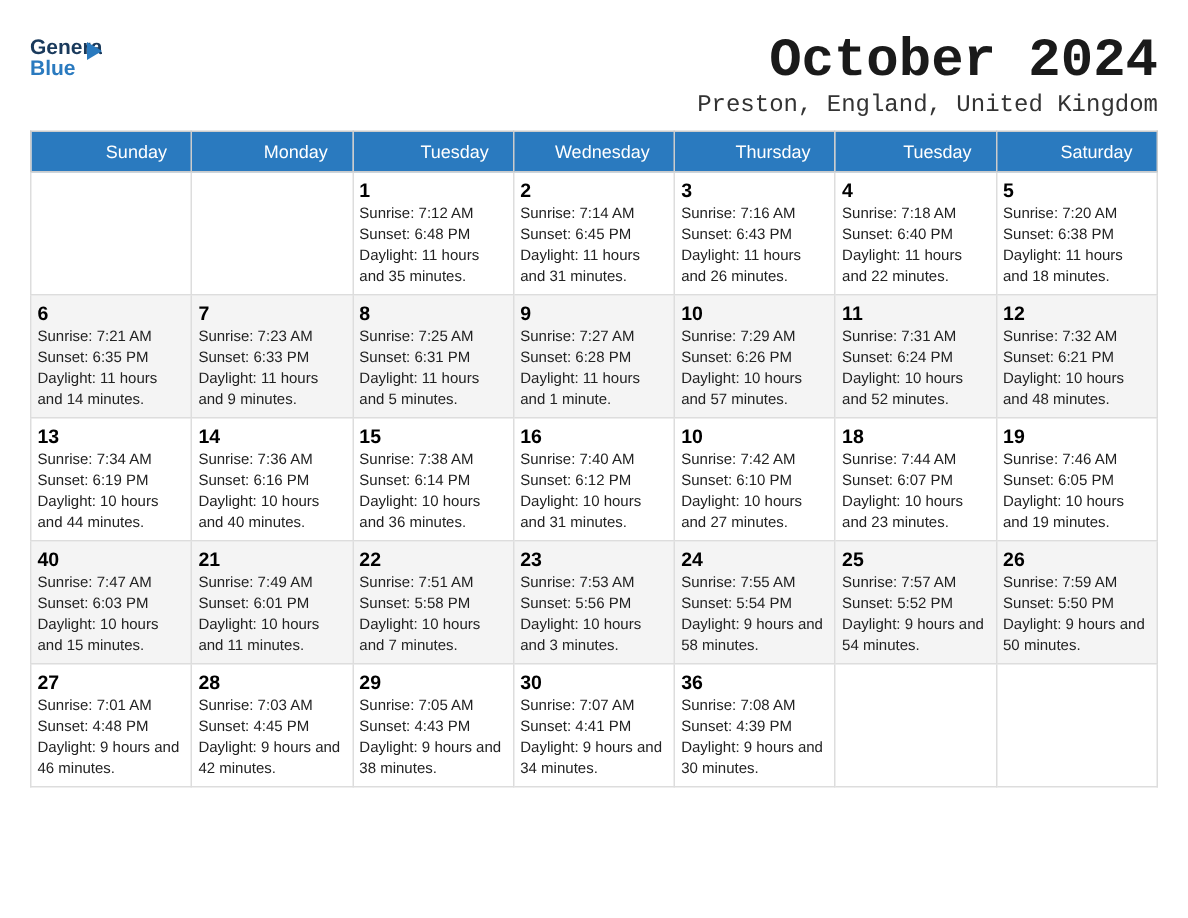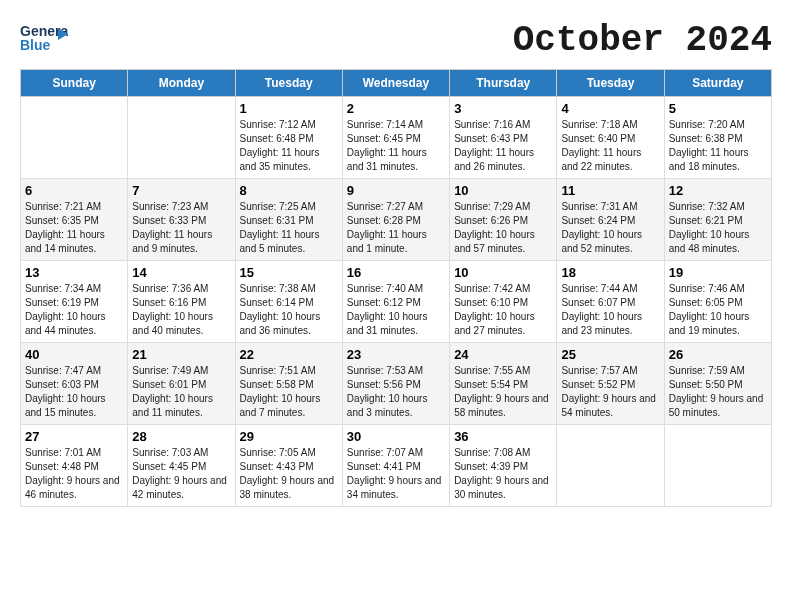--- a/index.html
+++ b/index.html
@@ -32,24 +32,24 @@
     table {
       width: 100%;
       border-collapse: collapse;
       font-size: 11px;
     }
     thead tr {
       background-color: #2a7abf;
       color: #fff;
     }
     thead th {
-      padding: 6px 4px;
-      text-align: center;
+      padding: 6px 16px;
+      text-align: right;
       font-size: 12px;
-      font-weight: bold;
+      font-weight: normal;
       border: 1px solid #ccc;
     }
     tbody tr {
       border: 1px solid #ccc;
     }
     tbody td {
       vertical-align: top;
       padding: 4px;
       border: 1px solid #ddd;
       min-height: 80px;
@@ -84,20 +84,21 @@
 <div class="header">
   <div class="logo-wrapper">
     <svg width="48" height="36" viewBox="0 0 48 36">
       <text x="0" y="16" font-size="14" font-weight="bold" fill="#1a3a5c" font-family="Arial">General</text>
       <text x="0" y="30" font-size="14" font-weight="bold" fill="#2a7abf" font-family="Arial">Blue</text>
       <polygon points="38,8 48,14 38,20" fill="#2a7abf"></polygon>
     </svg>
   </div>
   <div class="title-block">
     <div class="month-title">October 2024</div>
+    <div class="location">Preston, England, United Kingdom</div>
   </div>
 </div>
 
 <table>
   <thead>
     <tr>
     <th>Sunday</th>
         <th>Monday</th>
         <th>Tuesday</th>
         <th>Wednesday</th>

